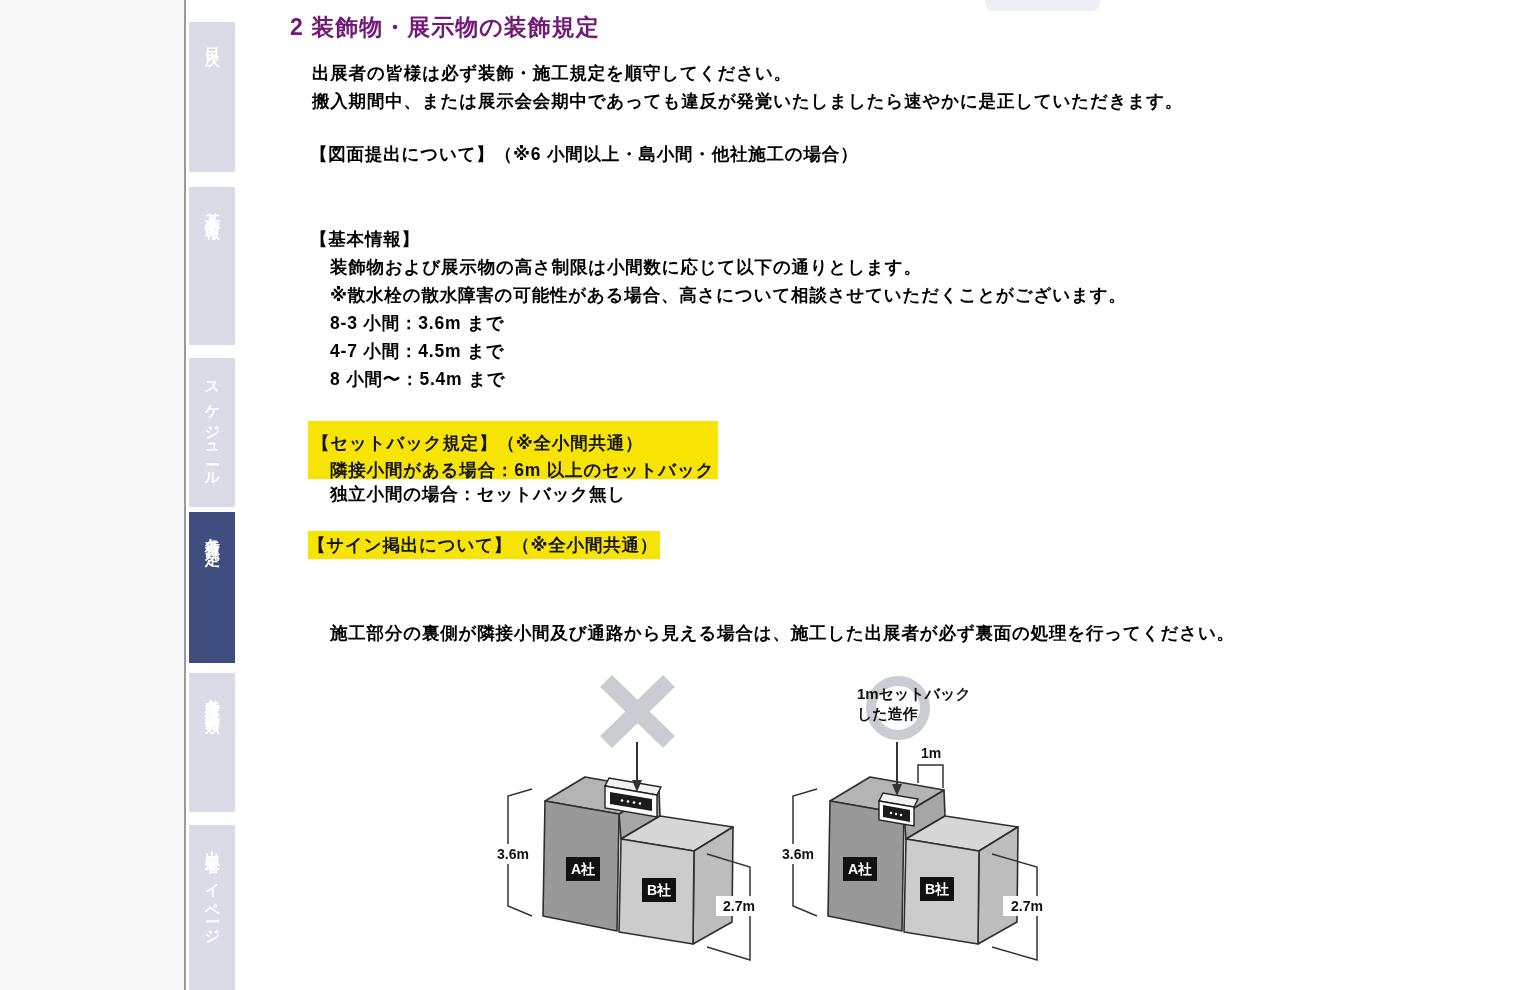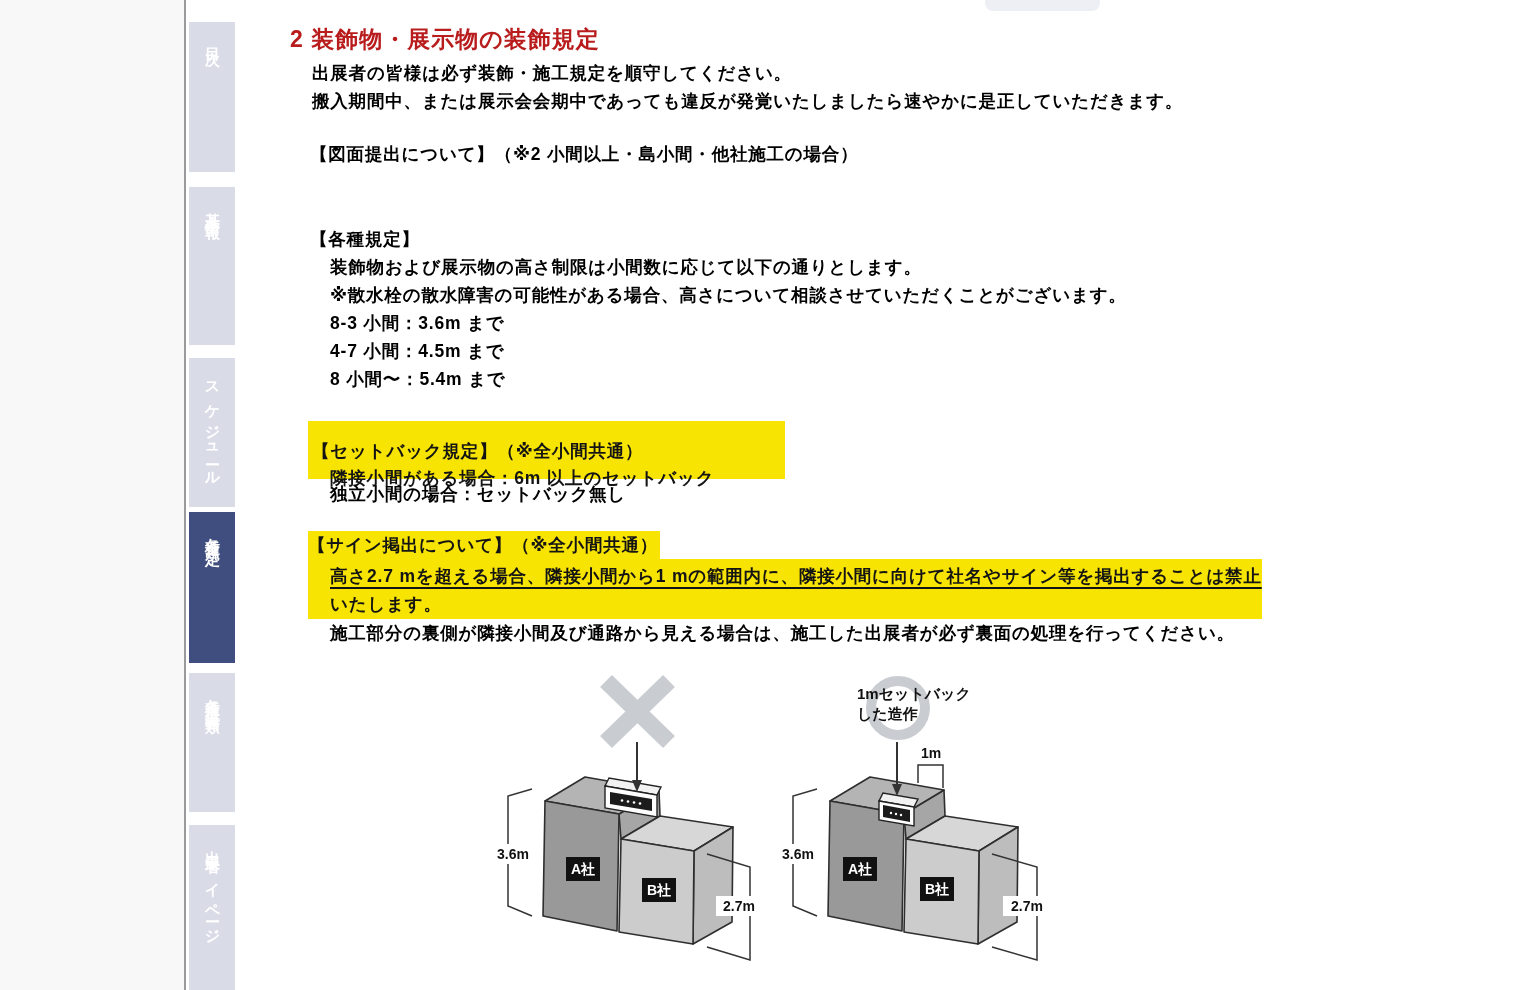--- a/index.html
+++ b/index.html
@@ -19,22 +19,22 @@
   .tab span {
     writing-mode:vertical-rl; text-orientation:upright;
     color:#ffffff; font-weight:700; font-size:15px; letter-spacing:4px;
   }
   .tab.active { background:#3f4e7e; }
   
   .cutoff { position:absolute; left:985px; top:0; width:115px; height:11px;
             background:#edeff4; border-radius:0 0 8px 8px; }
   
   .h1 {
-    position:absolute; left:290px; top:24px;
-    font-size:23px; font-weight:700; color:#b91c1c; letter-spacing:1px; white-space:nowrap;
+    position:absolute; left:290px; top:12px;
+    font-size:23px; font-weight:700; color:#701a75; letter-spacing:1px; white-space:nowrap;
   }
   .line {
     position:absolute; font-size:17.5px; font-weight:700; color:#000000;
     letter-spacing:0.8px; white-space:nowrap; line-height:22px;
   }
   .u { text-decoration:underline; text-underline-offset:5px; text-decoration-thickness:2px; }
   .hl-block { position:absolute; background:#f8e402; box-sizing:border-box; }
   .hl-block .row {
     font-size:17.5px; font-weight:700; color:#141414; letter-spacing:0.8px; white-space:nowrap;
   }
@@ -69,41 +69,37 @@
       <span>出展者マイページ</span>
     </div>
 
   <div class="cutoff"></div>
 
   <div class="h1">2 装飾物・展示物の装飾規定</div>
 
   <div class="line" style="left:312px;top:62px">出展者の皆様は必ず装飾・施工規定を順守してください。</div>
   <div class="line" style="left:312px;top:90px">搬入期間中、または展示会会期中であっても違反が発覚いたしましたら速やかに是正していただきます。</div>
 
-  <div class="line" style="left:310px;top:143px">【図面提出について】（※2 小間以上・島小間・他社施工の場合）</div>
-
-  <div class="line" style="left:310px;top:228px">【各種規定】</div>
+  <div class="line" style="left:310px;top:143px">【図面提出について】（※6 小間以上・島小間・他社施工の場合）</div>
+
+  <div class="line" style="left:310px;top:228px">【基本情報】</div>
   <div class="line" style="left:330px;top:284px">※散水栓の散水障害の可能性がある場合、高さについて相談させていただくことがございます。</div>
   <div class="line" style="left:330px;top:256px">装飾物および展示物の高さ制限は小間数に応じて以下の通りとします。</div>
   <div class="line" style="left:330px;top:312px">8-3 小間：3.6m まで</div>
   <div class="line" style="left:330px;top:340px">4-7 小間：4.5m まで</div>
   <div class="line" style="left:330px;top:368px">8 小間〜：5.4m まで</div>
 
-  <div class="hl-block" style="left:308px;top:421px;width:477px;height:58px;padding-top:17px">
+  <div class="hl-block" style="left:308px;top:421px;width:410px;height:58px;padding-top:9px">
     <div class="row" style="margin-left:4px;line-height:27px">【セットバック規定】（※全小間共通）</div>
     <div class="row" style="margin-left:22px;line-height:27px">隣接小間がある場合：6m 以上のセットバック</div>
   </div>
   <div class="line" style="left:330px;top:483px">独立小間の場合：セットバック無し</div>
 
   <div class="hl-block" style="left:308px;top:531px;width:352px;height:28px">
     <div class="row" style="line-height:28px">【サイン掲出について】（※全小間共通）</div>
-  </div>
-  <div class="hl-block" style="left:308px;top:559px;width:954px;height:60px;padding-top:2px">
-    <div class="row u" style="margin-left:22px;line-height:30px">高さ2.7 mを超える場合、隣接小間から1 mの範囲内に、隣接小間に向けて社名やサイン等を掲出することは禁止</div>
-    <div class="row" style="margin-left:22px;line-height:27px">いたします。</div>
   </div>
   <div class="line" style="left:330px;top:622px">施工部分の裏側が隣接小間及び通路から見える場合は、施工した出展者が必ず裏面の処理を行ってください。</div>
 
   <svg class="diag" style="left:480px;top:668px" width="330" height="322" viewBox="0 0 330 322">
 
     <g stroke="#2e2e2e" stroke-width="1.6" stroke-linejoin="round">
       <polygon points="139,146 179,122 180,148 141,171" fill="#a6a6a6"></polygon>
       <polygon points="65,133 139,146 179,122 105,109" fill="#b4b4b4"></polygon>
       <polygon points="65,133 139,146 137,263 63,248" fill="#999999"></polygon>
     </g>

